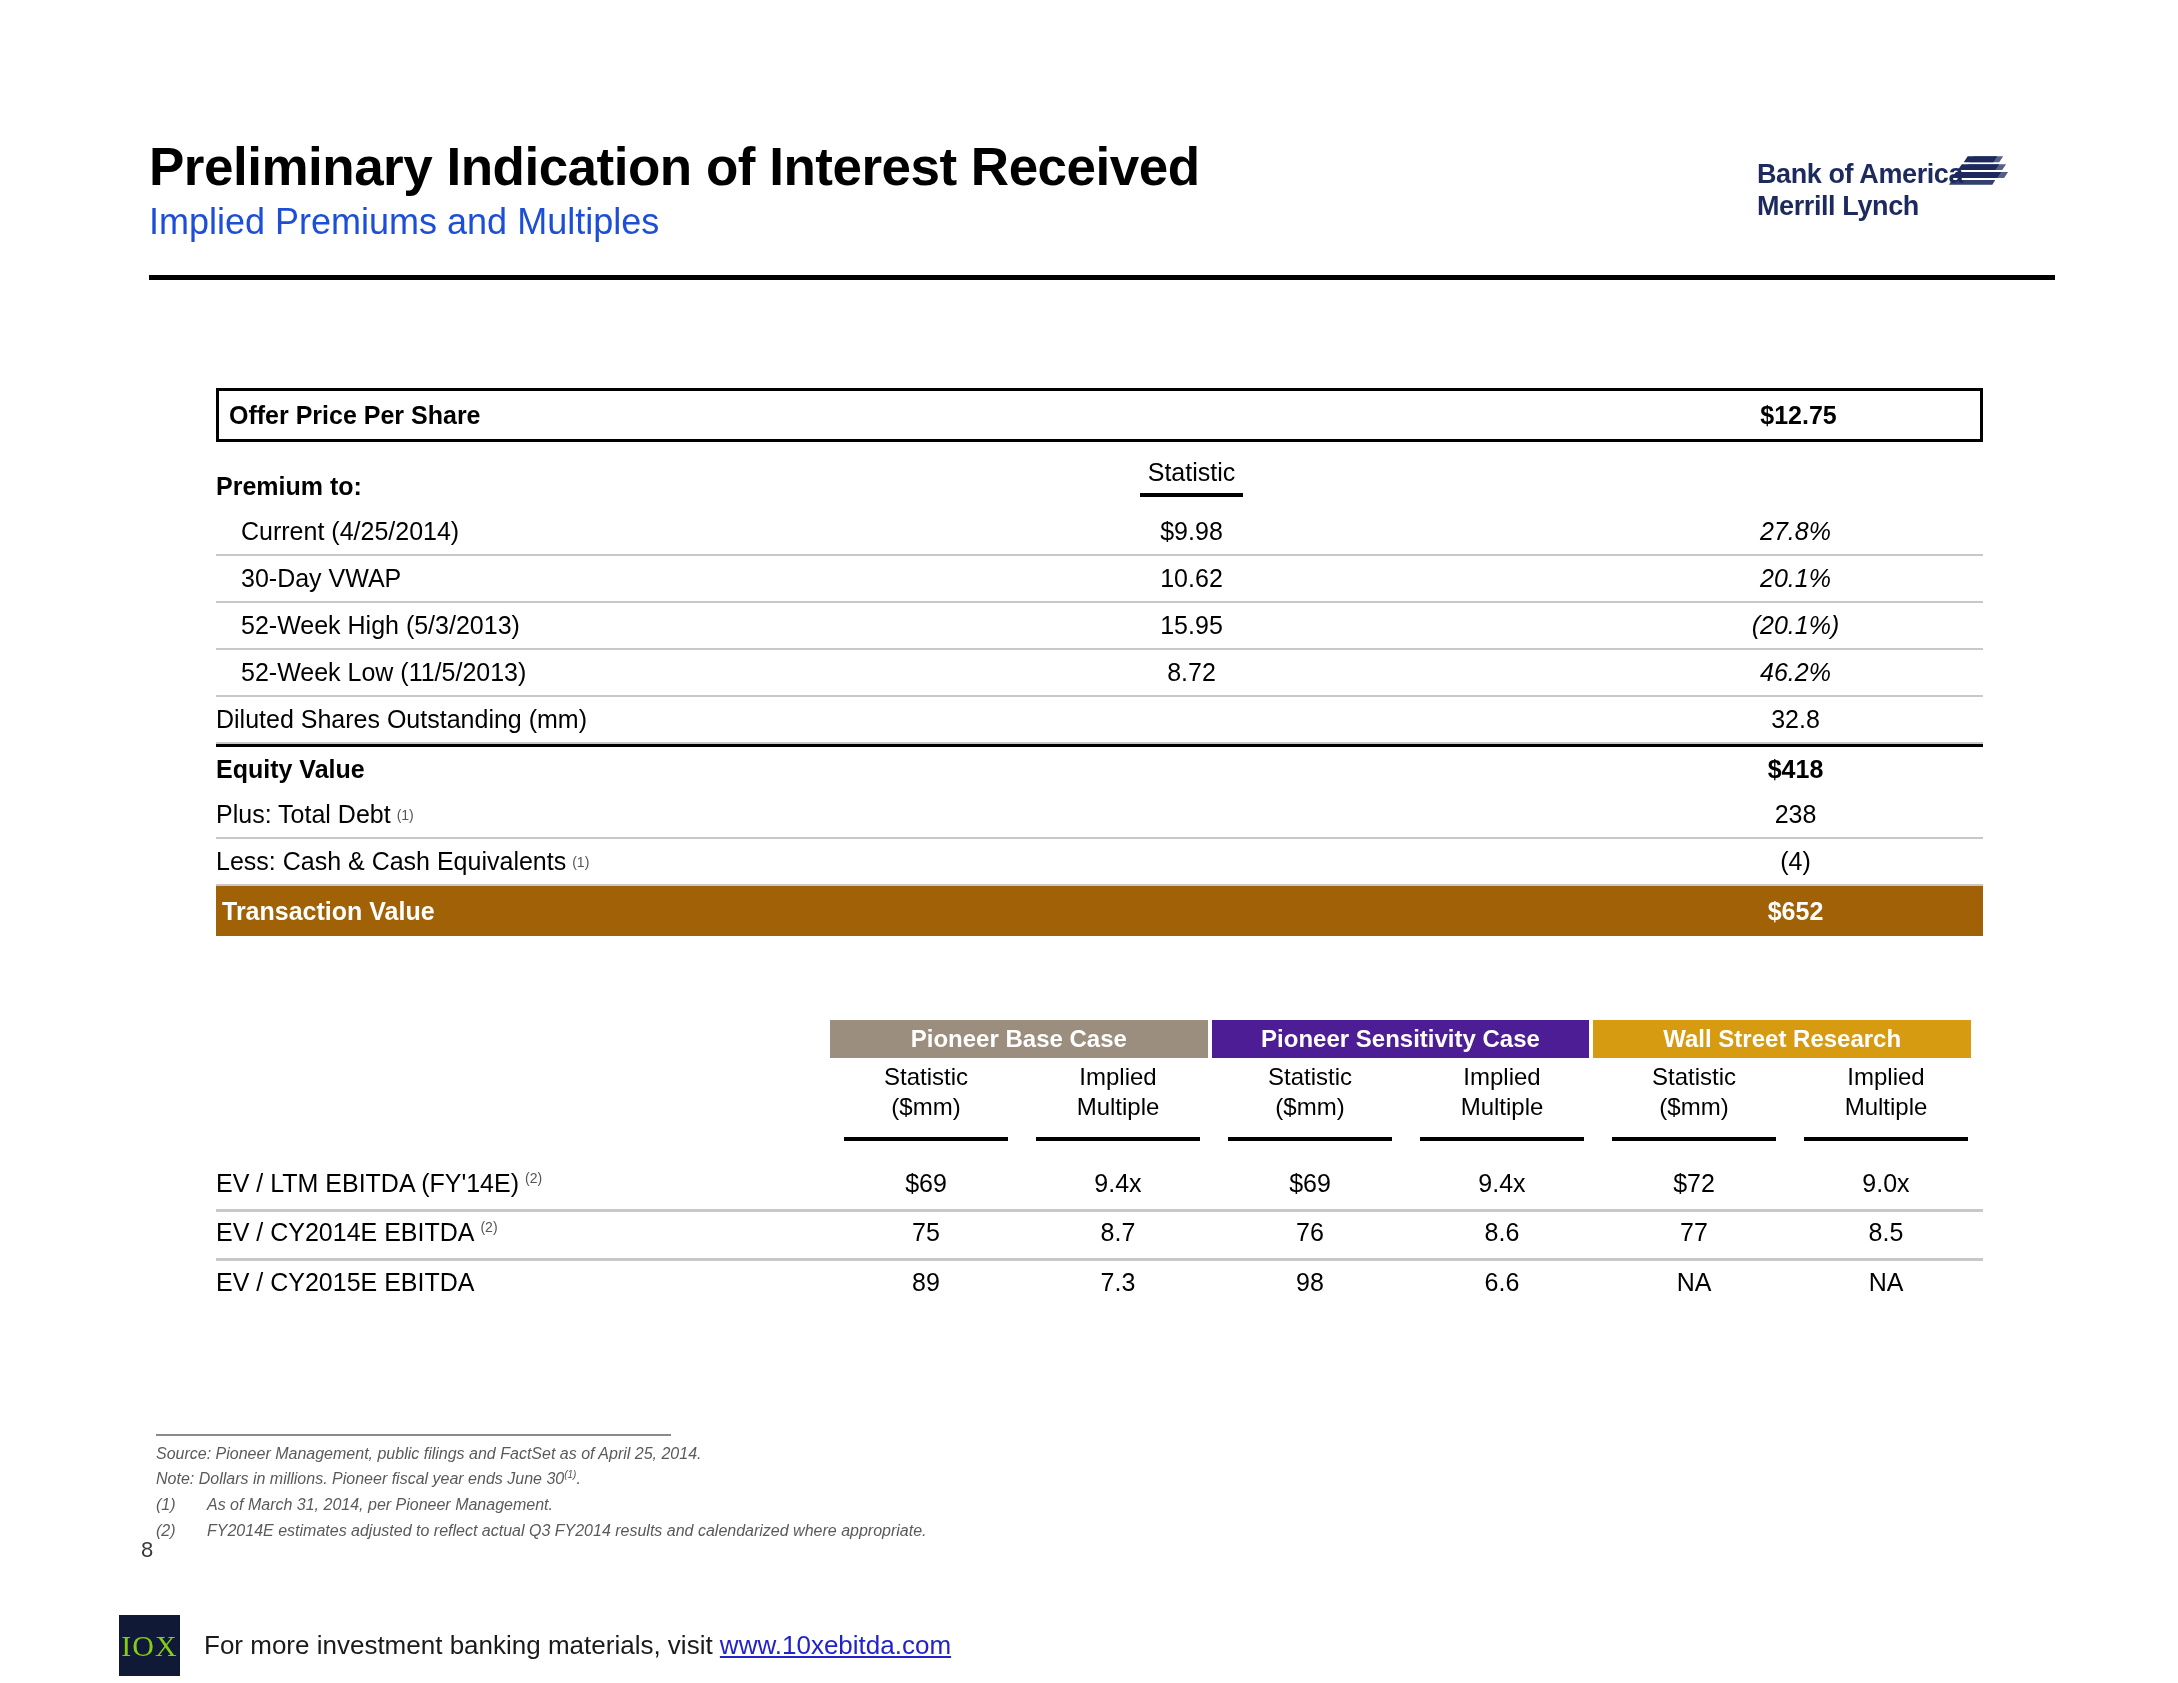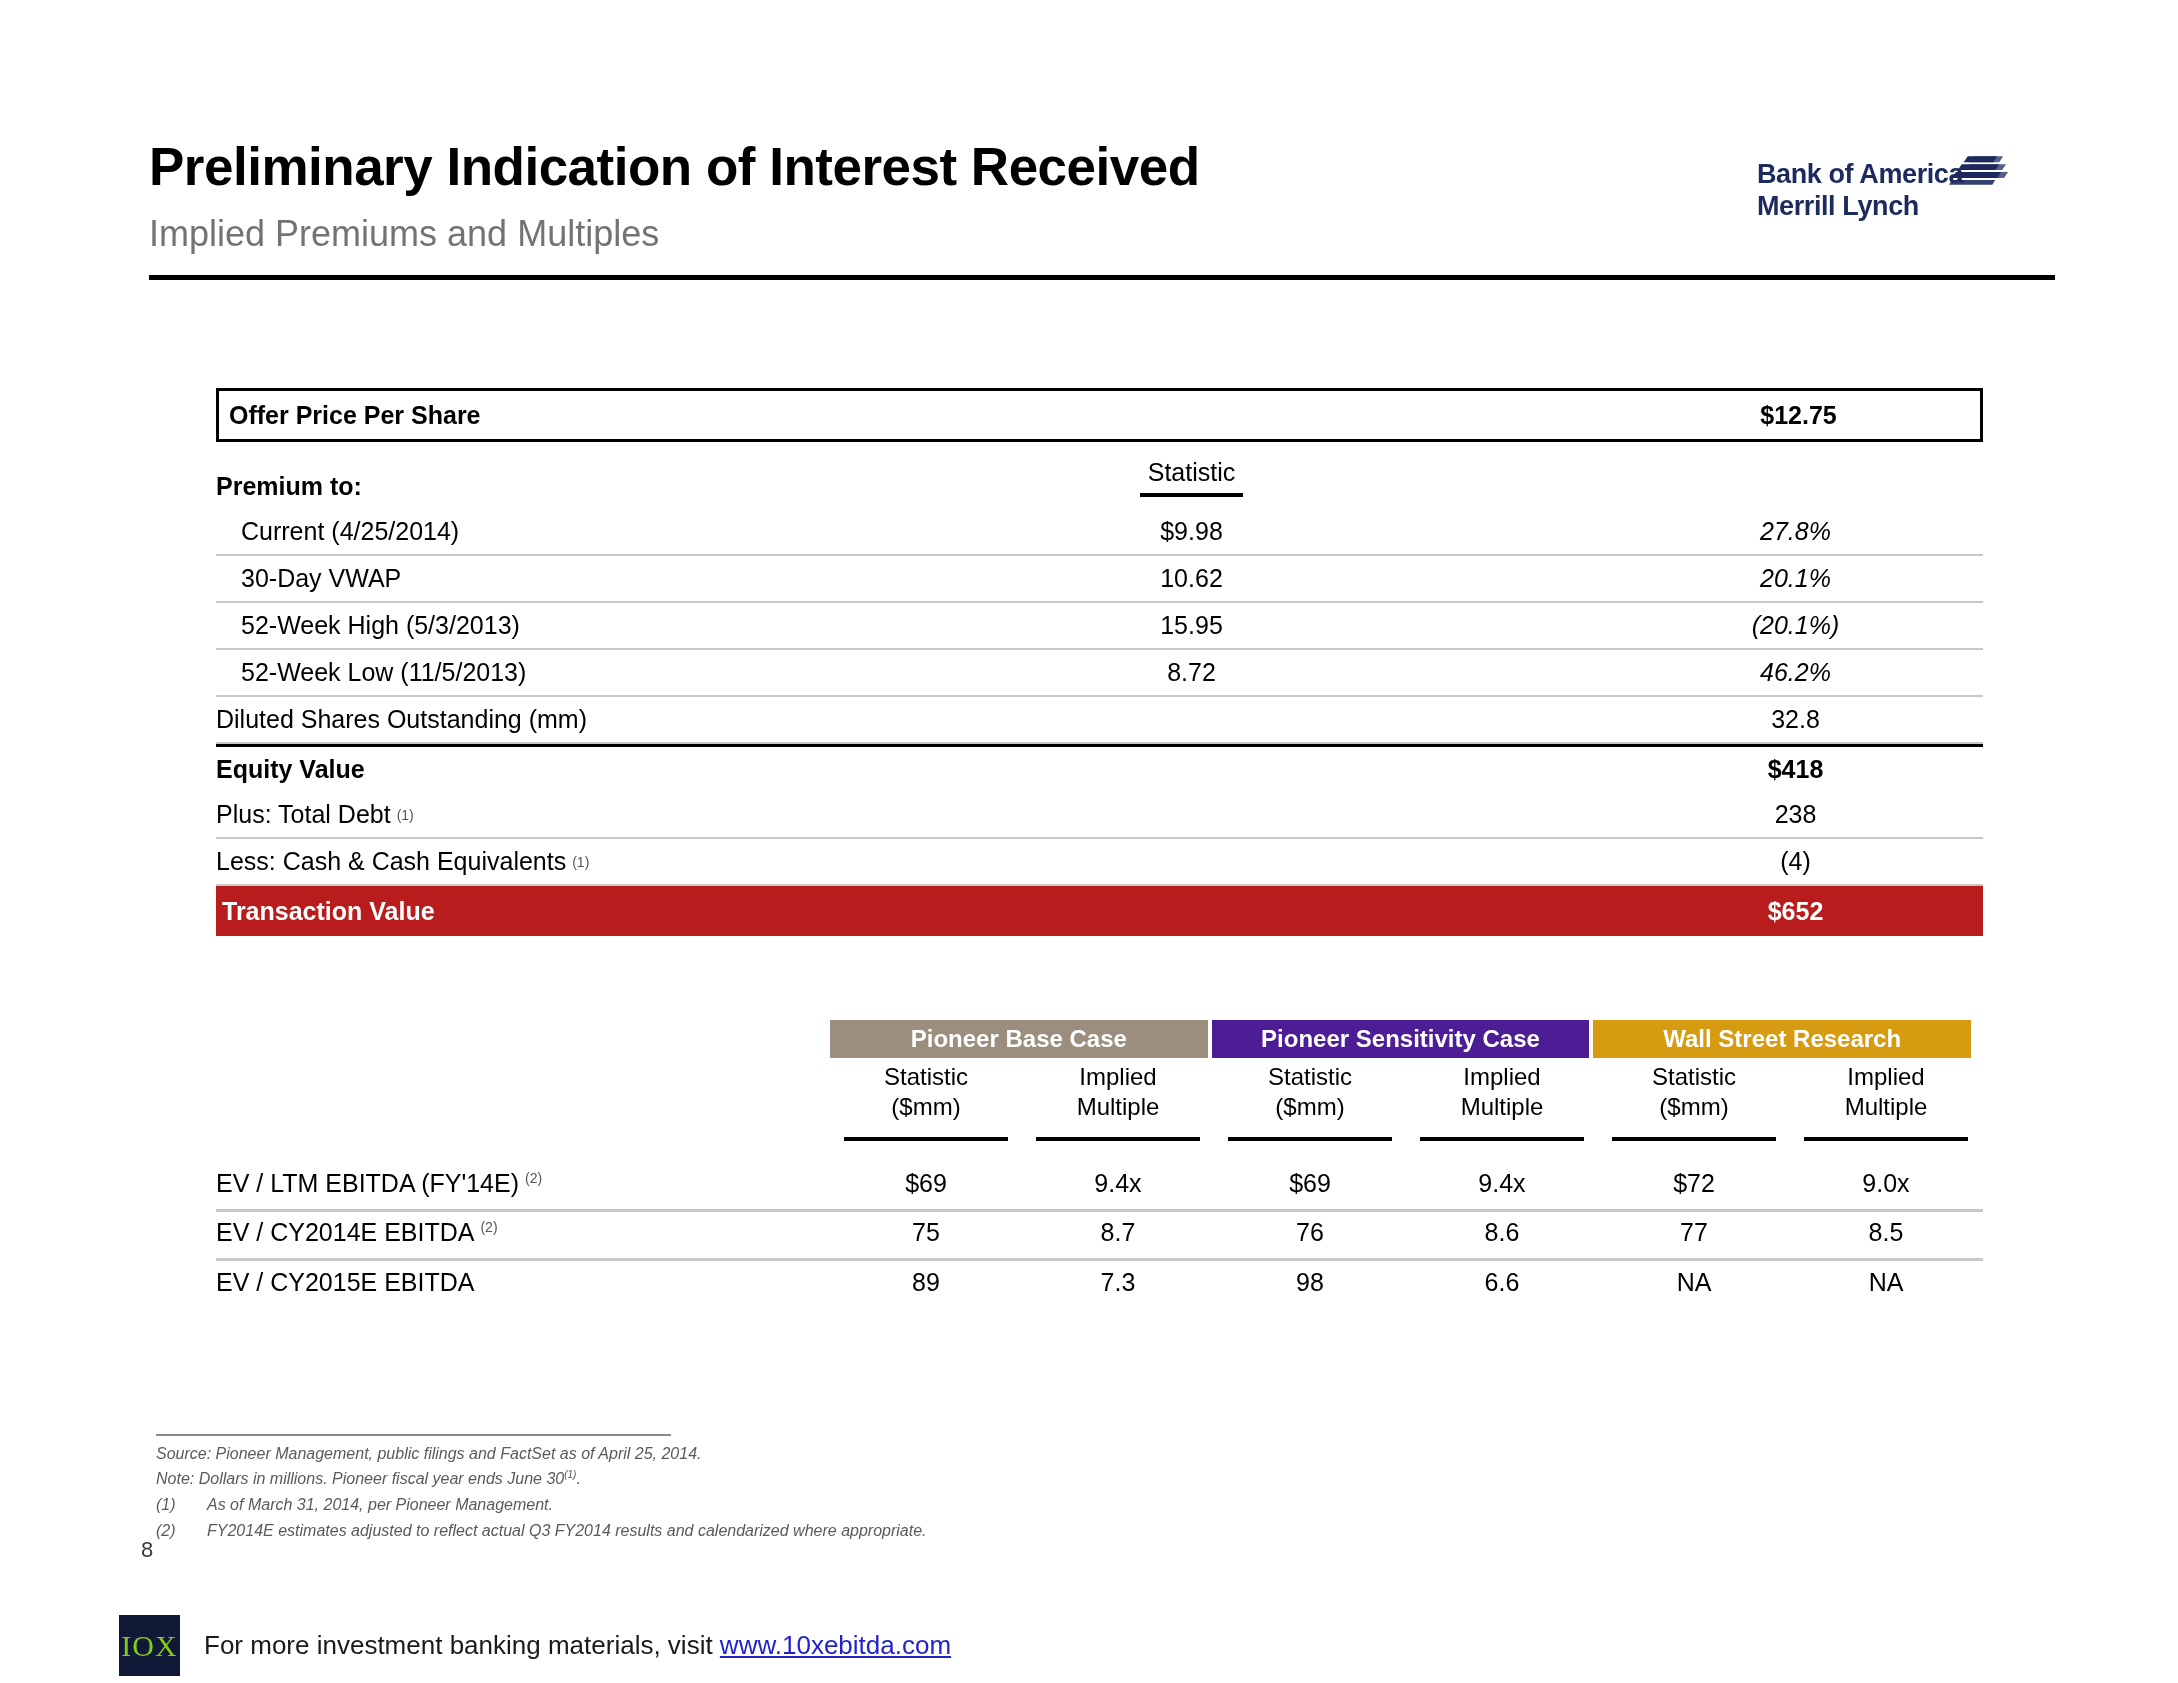--- a/index.html
+++ b/index.html
@@ -28,22 +28,22 @@
     font-size: 53px;
     font-weight: bold;
     letter-spacing: -0.5px;
     color: #000000;
     line-height: 1.05;
     white-space: nowrap;
   }
   #page-subtitle {
     font-size: 36px;
     font-weight: normal;
-    color: #737373;
-    margin-top: 20px;
+    color: #1d4ed8;
+    margin-top: 8px;
     line-height: 1.05;
     white-space: nowrap;
   }
   #header-rule {
     position: absolute;
     left: 0;
     top: 136px;
     width: 1906px;
     height: 5px;
     background: #000000;
@@ -126,21 +126,21 @@
     text-align: center;
     top: -6px;
   }
   #stat-header-label {
     font-size: 25px;
     display: inline-block;
     padding: 0 8px 6px 8px;
     border-bottom: 4px solid #000000;
   }
   .txn-bar {
-    background: #b91c1c;
+    background: #a16207;
     height: 50px;
     display: flex;
     align-items: center;
     position: relative;
     border-bottom: none;
   }
   .txn-bar .lbl { color: #ffffff; font-weight: bold; }
   .txn-bar .col-prem { color: #ffffff; font-weight: bold; font-style: normal; }
   .fnmark {
     font-size: 14px;

